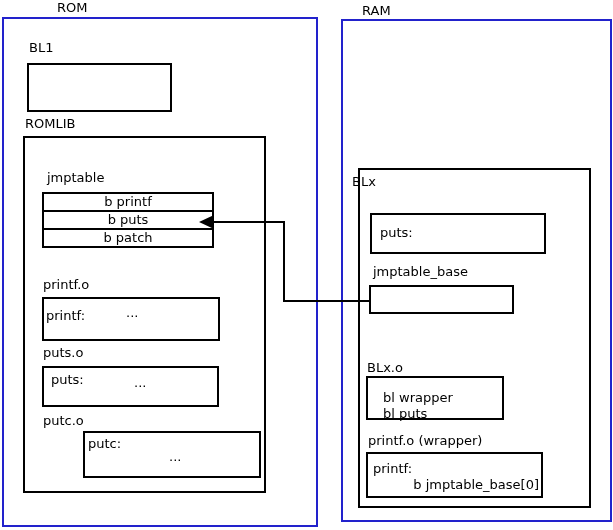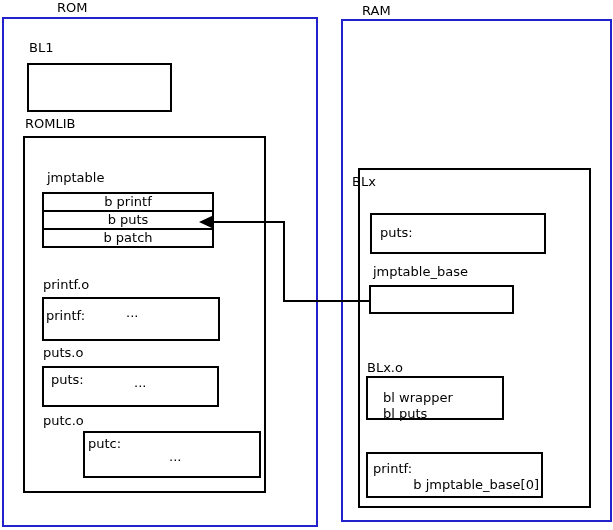--- a/index.html
+++ b/index.html
@@ -117,20 +117,21 @@
 
   <div class="lbl jmptable-base-label">jmptable_base</div>
   <div class="box jmptable-base-box"></div>
 
   <div class="lbl blx-o-label">BLx.o</div>
   <div class="box blx-o-box">
     <span class="txt blx-o-line1">bl wrapper</span>
     <span class="txt blx-o-line2">bl puts</span>
   </div>
 
+  <div class="lbl printf-wrapper-label">printf.o (wrapper)</div>
   <div class="box printf-wrapper-box">
     <span class="txt printf-wrapper-sym">printf:</span>
     <span class="txt printf-wrapper-instr">b jmptable_base[0]</span>
   </div>
 
   <svg class="arrow-svg" width="613" height="530" viewBox="0 0 613 530">
     <path d="M 369 301 H 284 V 222 H 212" stroke="#000000" stroke-width="2" fill="none"></path>
     <polygon points="199,222 214,215 214,229" fill="#000000"></polygon>
   </svg>
 

